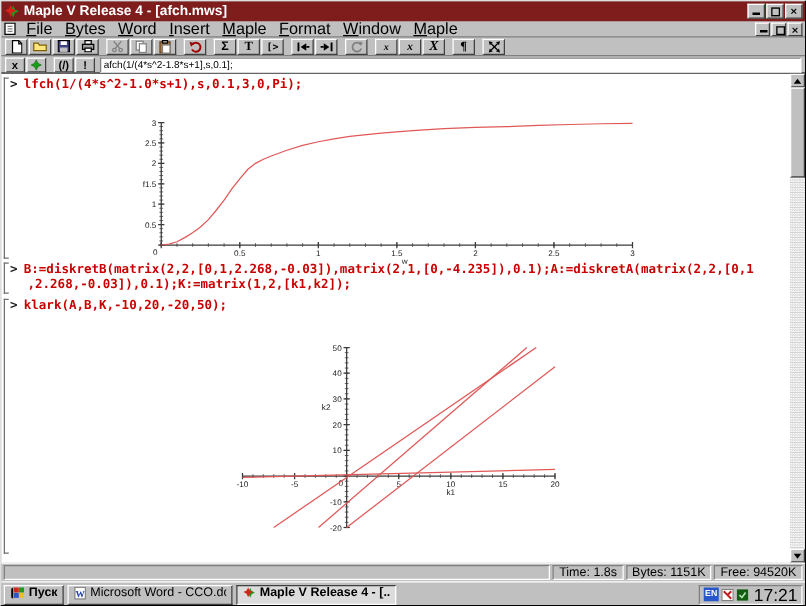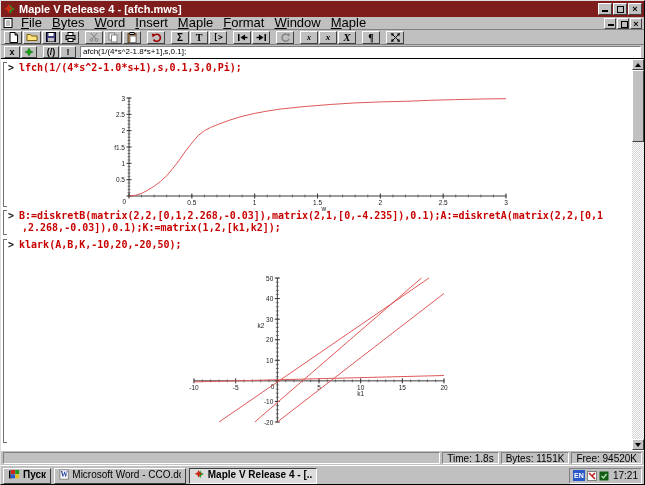--- a/index.html
+++ b/index.html
@@ -78,21 +78,21 @@
   .taskbar { height:20px; display:flex; align-items:center; gap:3px; padding:1px 2px; background:#c0c0c0; border-top:1px solid #ffffff; }
   .taskbtn { height:16px; display:flex; align-items:flex-start; gap:3px; padding:0 4px; font-size:10px; white-space:nowrap; overflow:hidden; }
   .taskbtn.start { font-weight:bold; }
   .taskbtn .tlabel { overflow:hidden; text-overflow:clip; }
   .task-active { background:#dcdcdc; font-weight:bold; }
   .tray { margin-left:auto; height:16px; display:flex; align-items:center; gap:2px; padding:0 3px; background:#c0c0c0;
           border:1px solid; border-color:#808080 #ffffff #ffffff #808080; font-size:10px; }
   .enbadge { width:12px; height:11px; background:#2858c8; color:#fff; font-size:7px; font-weight:bold;
              display:flex; align-items:center; justify-content:center; }
   .trayicon { width:10px; height:10px; display:block; }
-  .clock { font-size:10px; padding-left:2px; }
+  .clock { font-size:14px; padding-left:2px; }
 </style>
 </head>
 <body>
 
 <div id="screen">
 
   <div class="titlebar">
     <svg class="ticon" viewBox="0 0 13 13">
       <polygon points="7.5,1.5 9,4.5 12,6 9,7.5 7.5,11 6,7.5 3,6 6,4.5" fill="#1f9a1f"></polygon>
       <polygon points="5.5,1 7,4 10,5.5 7,7 5.5,10.5 4,7 1,5.5 4,4" fill="#d02818"></polygon>

